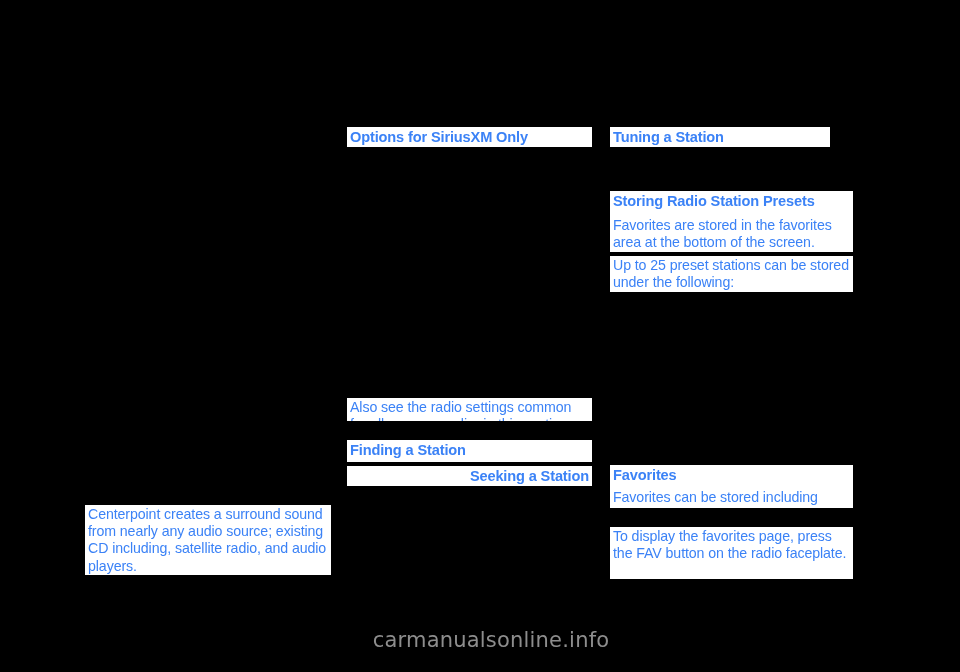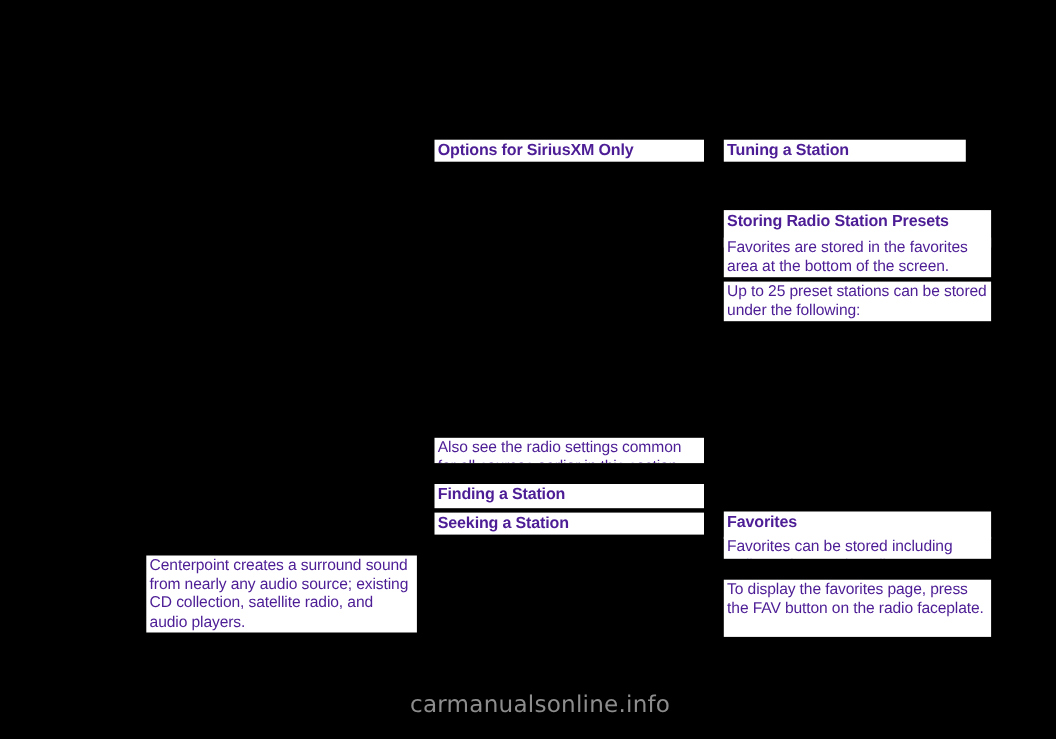--- a/index.html
+++ b/index.html
@@ -22,42 +22,41 @@
     top: 0;
     width: 960px;
     height: 672px;
     background: #000000;
   }
 
   
   .txtblock {
     position: absolute;
     background: #ffffff;
-    color: #4c1d95;
+    color: #3b82f6;
     box-sizing: border-box;
     padding: 1px 3px 1px 3px;
     font-size: 14.2px;
     line-height: 17.2px;
     letter-spacing: -0.1px;
     white-space: pre-line;
     overflow: hidden;
-    margin-left: 48px;
   }
   .txtblock.head {
     font-weight: bold;
     font-size: 14.6px;
     line-height: 19px;
     letter-spacing: -0.15px;
   }
 
   
   #blk-options-siriusxm { left: 347px; top: 127px;  width: 245px; height: 20px; }
   #blk-also-see         { left: 347px; top: 398px;  width: 245px; height: 23px; }
   #blk-finding-station  { left: 347px; top: 440px;  width: 245px; height: 22px; }
-  #blk-seeking-station  { left: 347px; top: 466px;  width: 245px; height: 20px; }
+  #blk-seeking-station  { left: 347px; top: 466px;  width: 245px; height: 20px; text-align: right; }
 
   
   #blk-tuning-station   { left: 610px; top: 127px;  width: 220px; height: 20px; }
   #blk-storing-presets  { left: 610px; top: 191px;  width: 243px; height: 34px; }
   #blk-favorites-area   { left: 610px; top: 216px;  width: 243px; height: 36px; }
   #blk-up-to-25         { left: 610px; top: 256px;  width: 243px; height: 36px; }
   #blk-favorites-head   { left: 610px; top: 465px;  width: 243px; height: 25px; }
   #blk-favorites-stored { left: 610px; top: 488px;  width: 243px; height: 20px; }
   #blk-display-fav      { left: 610px; top: 527px;  width: 243px; height: 52px; }
 
@@ -98,17 +97,17 @@
   <div class="txtblock" id="blk-favorites-area">Favorites are stored in the favorites area at the bottom of the screen.</div>
 
   <div class="txtblock" id="blk-up-to-25">Up to 25 preset stations can be stored under the following:</div>
 
   <div class="txtblock head" id="blk-favorites-head">Favorites</div>
 
   <div class="txtblock" id="blk-favorites-stored">Favorites can be stored including radio stations and media.</div>
 
   <div class="txtblock" id="blk-display-fav">To display the favorites page, press the FAV button on the radio faceplate.</div>
 
-  <div class="txtblock" id="blk-centerpoint">Centerpoint creates a surround sound from nearly any audio source; existing CD collection, satellite radio, and audio players.</div>
+  <div class="txtblock" id="blk-centerpoint">Centerpoint creates a surround sound from nearly any audio source; existing CD including, satellite radio, and audio players.</div>
 
   <div id="footer-watermark">carmanualsonline.info</div>
 
 </div>
 
 </body></html>

